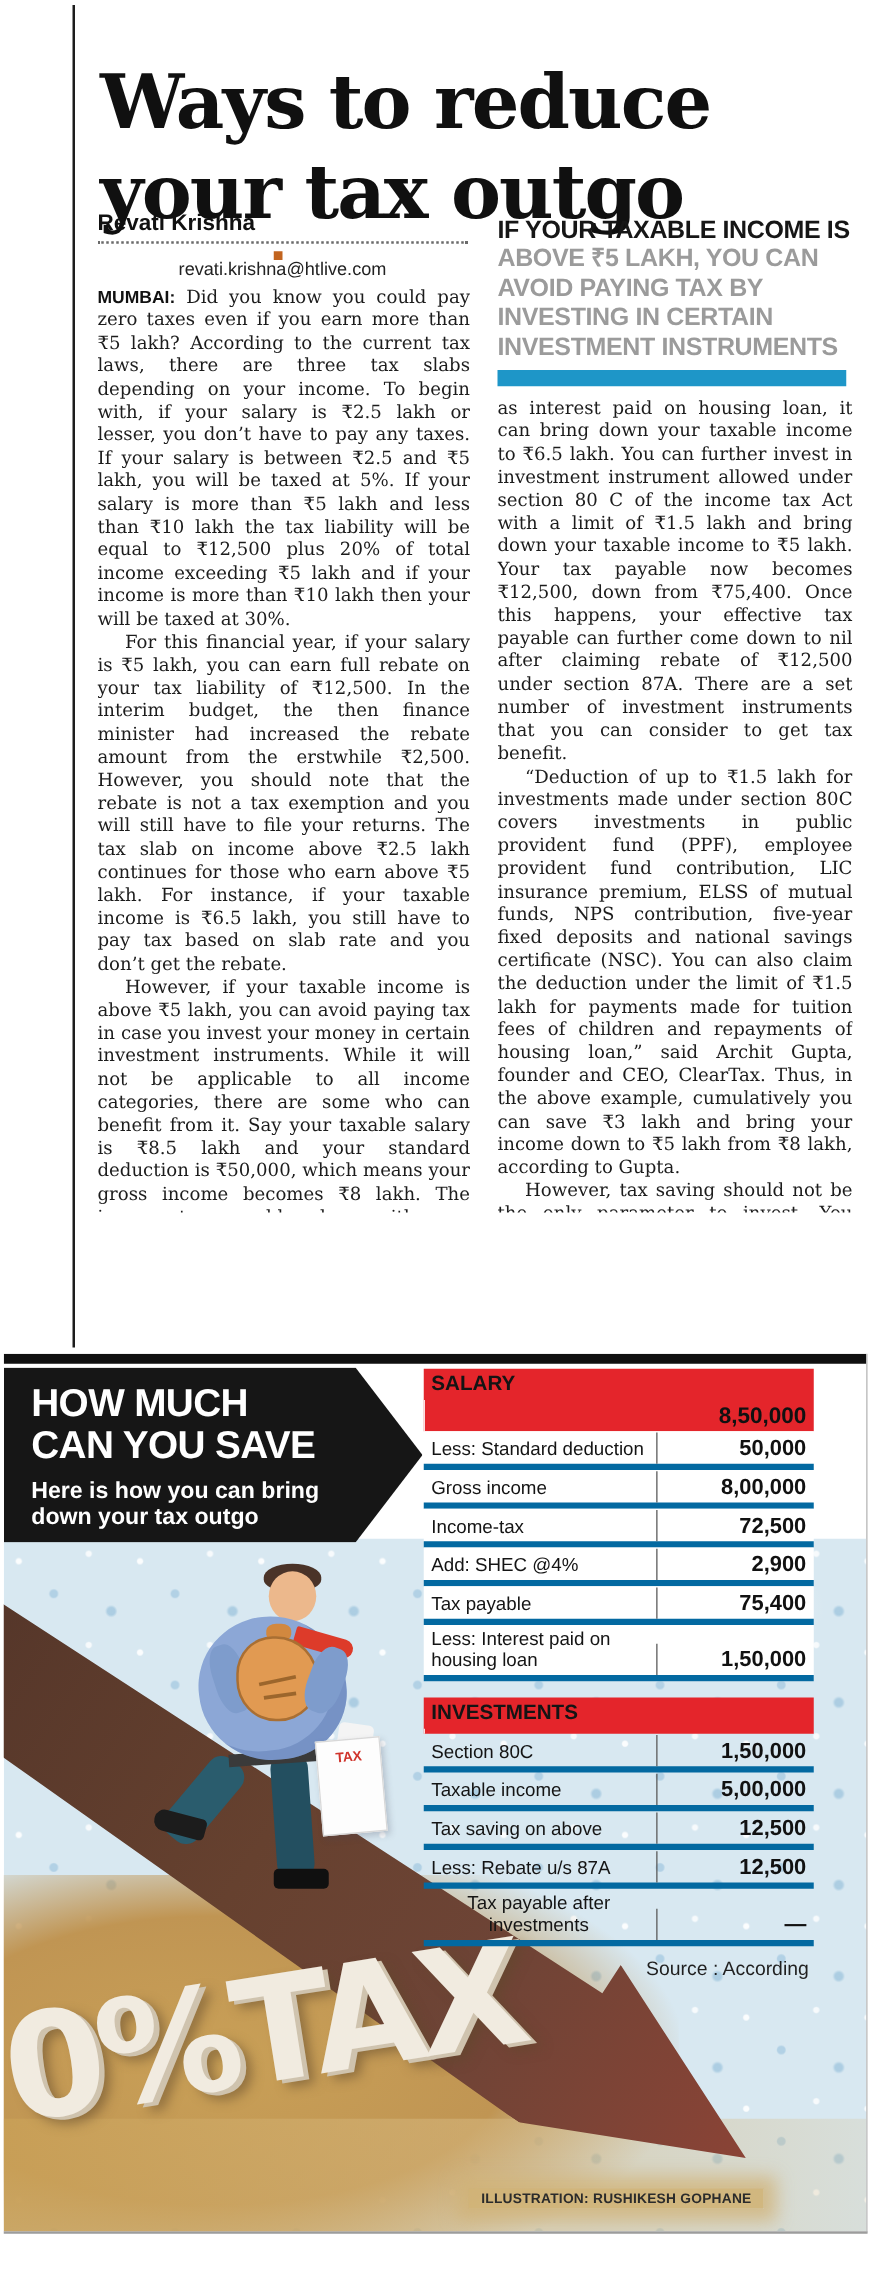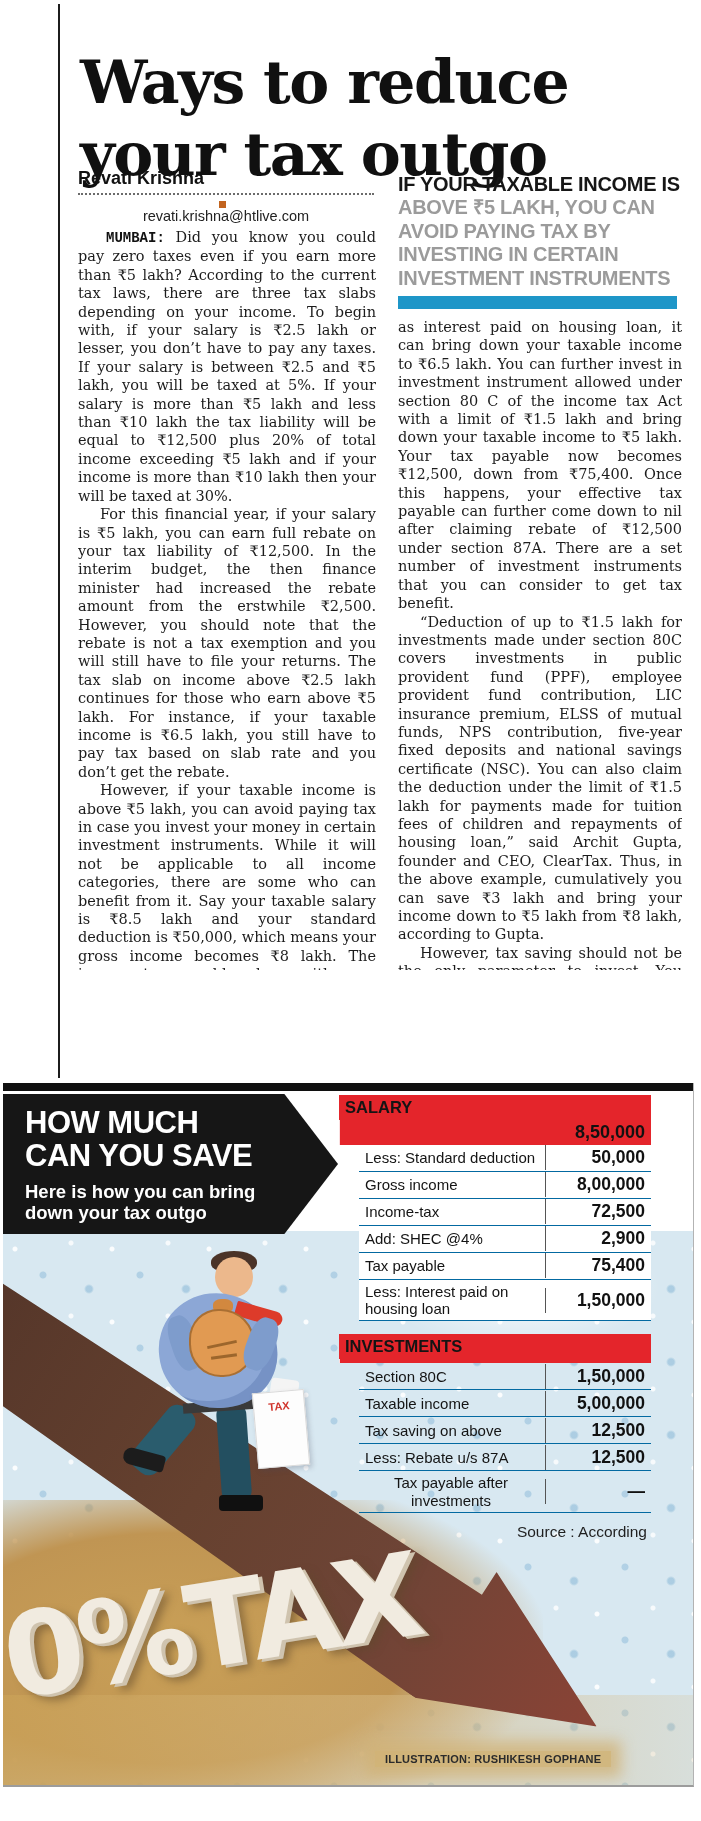--- a/index.html
+++ b/index.html
@@ -22,21 +22,21 @@
   .pq1{color:#161616;}
   .pq2{color:#9b9b9b;}
   .pq-bar{margin-top:6px;width:279px;height:13px;background:#1e96c8;}
 
   .bodycol{font-family:"DejaVu Serif",serif;font-size:14.5px;line-height:18.4px;
            text-align:justify;color:#1c1c1c;overflow:hidden;}
   .col-left{left:78px;top:228px;width:298px;height:742px;}
   .col-right{left:398px;top:318px;width:284px;height:652px;}
   .para{margin:0;text-indent:22px;}
   .para.first{text-indent:0;}
-  .dateline{font-family:Liberation Mono, monospace;font-weight:bold;font-size:14px;color:#111;margin-left:28px;}
+  .dateline{font-family:Liberation Sans, sans-serif;font-weight:bold;font-size:14px;color:#111;}
 
   
   .infographic{left:3px;top:1083px;width:690px;height:702px;background:#fff;overflow:hidden;
                border-right:1px solid #b3b3b3;border-bottom:2px solid #9c9c9c;}
   .topbar{position:absolute;left:0;top:0;width:100%;height:8px;background:#101010;z-index:40;}
   .banner{position:absolute;left:0;top:11px;width:335px;height:140px;background:#161616;color:#fff;
           z-index:30;clip-path:polygon(0 0,84% 0,100% 50%,84% 100%,0 100%);
           padding:13px 0 12px 22px;box-sizing:border-box;}
   .banner-title{font-size:31px;font-weight:800;line-height:1.06;letter-spacing:-0.5px;width:235px;}
   .banner-sub{margin-top:8px;font-size:18.5px;font-weight:bold;line-height:1.15;width:250px;}
@@ -90,21 +90,21 @@
          box-shadow:2px 3px 5px rgba(70,70,90,.25);}
   .credit{position:absolute;left:372px;top:660px;z-index:8;background:rgba(208,178,118,.9);
           box-shadow:0 0 14px 10px rgba(208,178,118,.75);padding:2px 10px;
           font-size:11px;font-weight:bold;color:#2b2b2b;letter-spacing:.2px;white-space:nowrap;}
 
   
   .itable{position:absolute;left:336px;top:12px;width:312px;z-index:20;}
   .thead{display:flex;background:#e4252b;color:#fff;font-weight:bold;min-height:27px;align-items:stretch;flex-direction:column;}
   .thead .tlab{font-size:16.5px;display:flex;align-items:center;}
   .thead .tval{border-left-color:rgba(255,255,255,.85);font-size:18px;}
-  .trow{display:flex;border-bottom:1px solid #0369a1;min-height:26px;align-items:center;margin-left:20px;}
+  .trow{display:flex;border-bottom:5px solid #0369a1;min-height:26px;align-items:flex-end;}
   .t1 .trow{background:#fff;}
   .t2 .trow{background:transparent;}
   .tlab{width:186px;padding:3px 8px 3px 6px;font-size:15px;color:#141414;line-height:1.15;
         box-sizing:border-box;display:flex;align-items:center;}
   .tval{flex:1;border-left:1.5px solid #555;display:flex;align-items:center;justify-content:flex-end;
         font-weight:bold;font-size:17.5px;color:#111;padding:2px 6px 2px 0;}
   .t2{margin-top:13px;}
   .trow.center .tlab{justify-content:center;text-align:center;}
   .source{margin-top:10px;text-align:right;font-size:15.5px;color:#1f1f1f;padding-right:4px;}
 </style>

